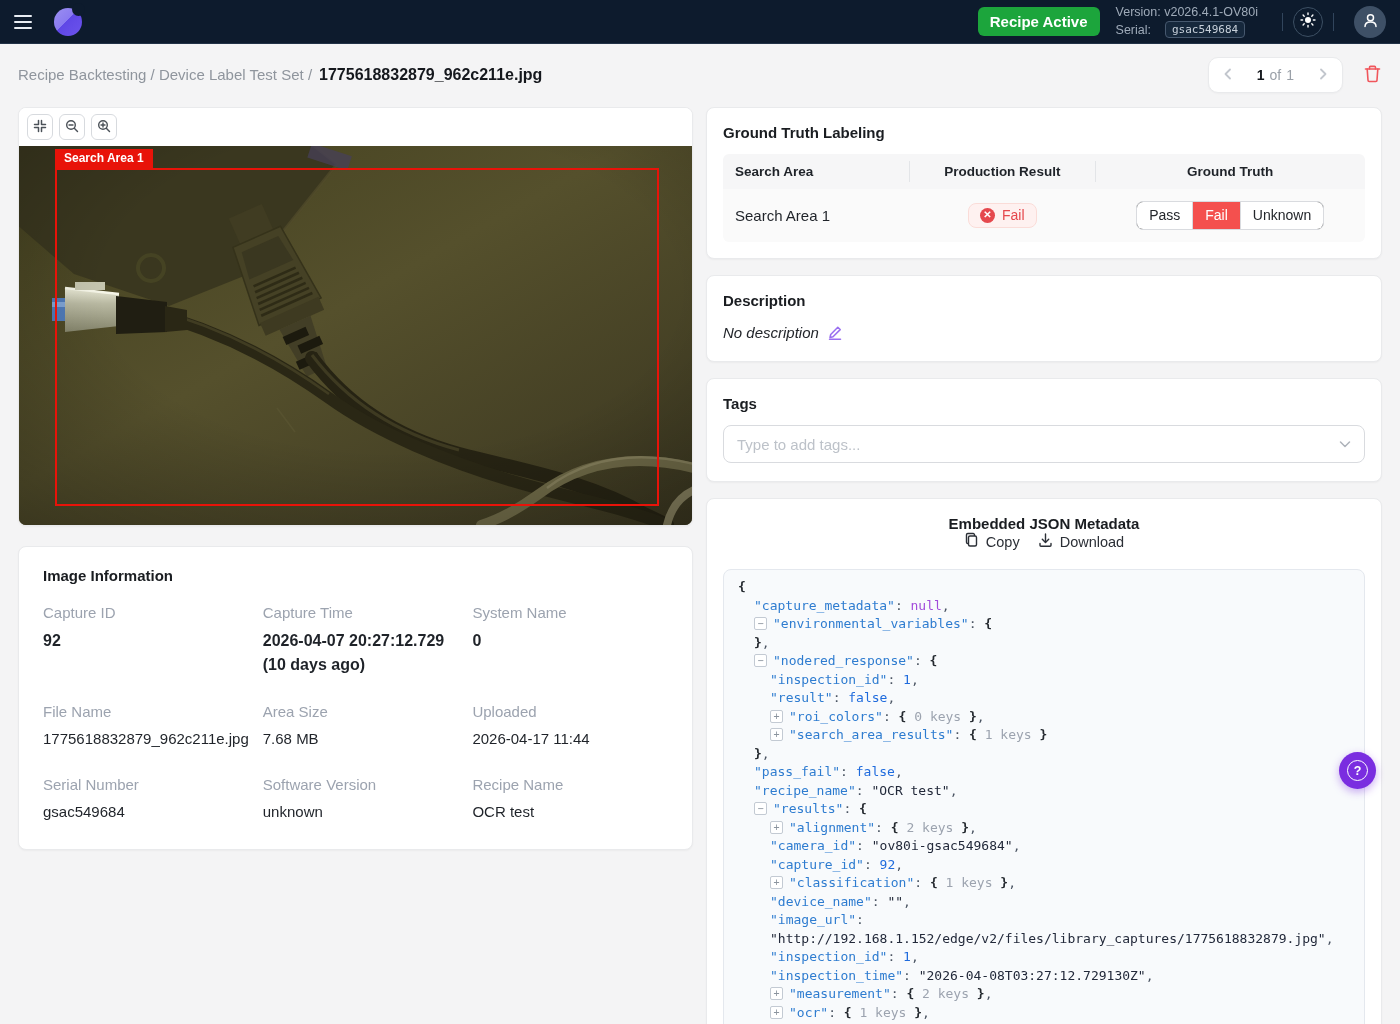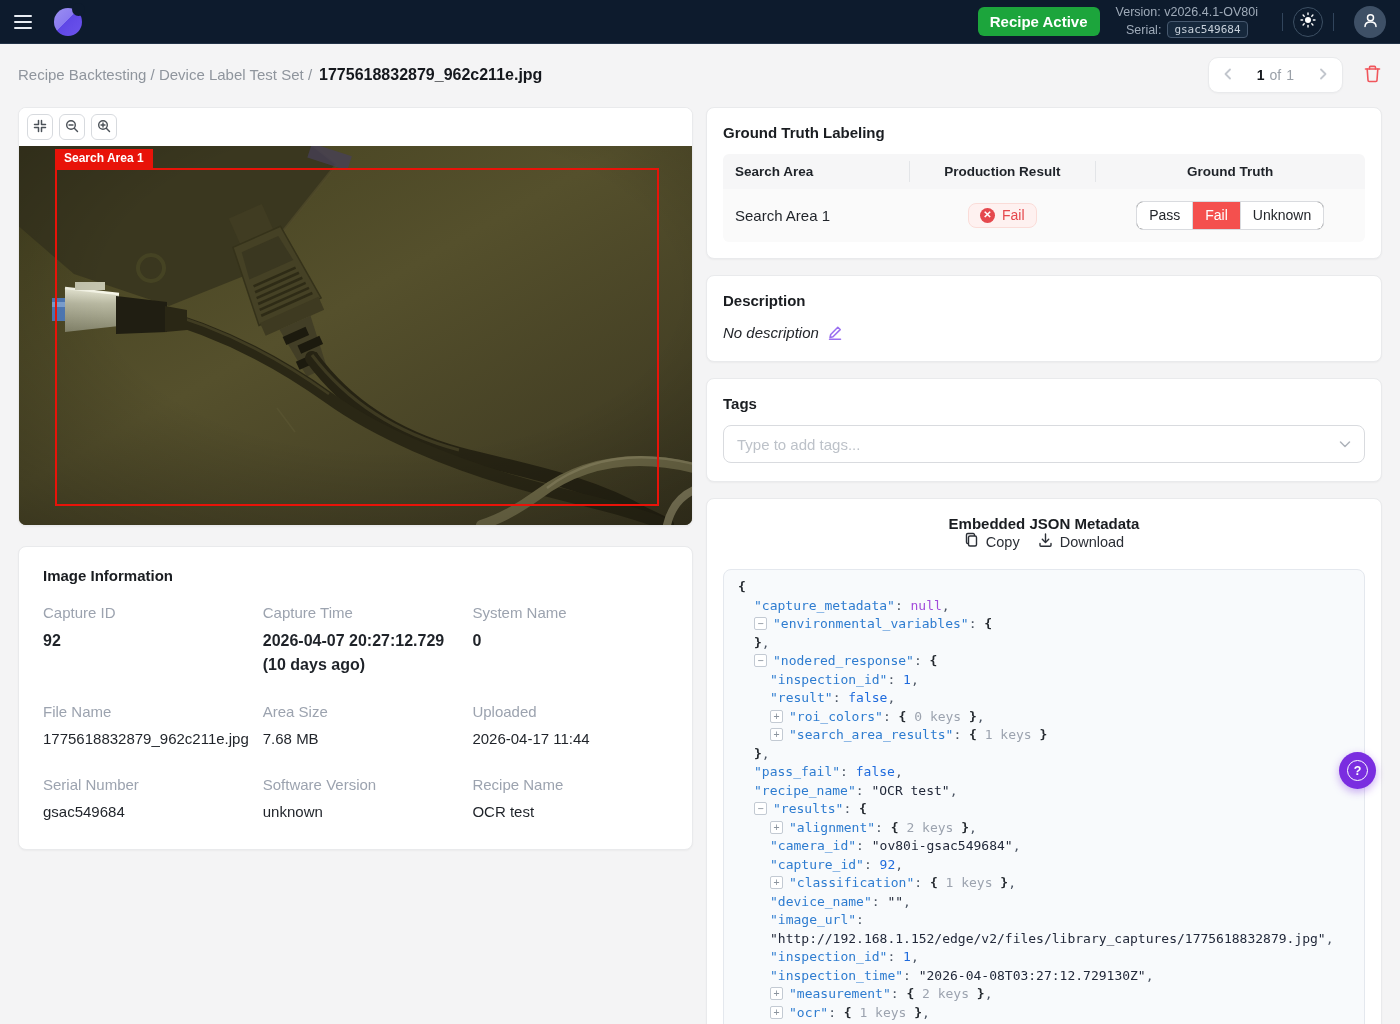--- a/index.html
+++ b/index.html
@@ -10,21 +10,21 @@
   
   .navbar { height:44px; background:#0d1b2d; display:flex; align-items:center; padding:0 14px; border-bottom:1px solid #223247; }
   .hamburger { width:26px; height:26px; display:flex; flex-direction:column; justify-content:center; gap:4px; cursor:pointer; margin-right:14px; }
   .hamburger span { display:block; width:18px; height:2px; background:#e8edf3; border-radius:1px; }
   .logo { width:28px; height:28px; border-radius:50%; background:linear-gradient(135deg,#9b8ff1 0%,#8a7bf0 45%,#5f47e6 46%,#6c54ec 100%); position:relative; overflow:visible; }
   .logo::after { content:""; position:absolute; top:-5px; right:-3px; width:13px; height:13px; border-radius:50%; background:#0d1b2d; }
   .nav-spacer { flex:1; }
   .recipe-badge { background:#1ca53c; color:#fff; font-size:15px; font-weight:700; padding:6px 12px; border-radius:6px; margin-right:16px; }
   .nav-meta { display:flex; flex-direction:column; justify-content:center; gap:2px; margin-right:14px; }
   .nav-meta .line1 { color:#9fabb9; font-size:12.5px; }
-  .nav-meta .line2 { color:#9fabb9; font-size:12.5px; display:flex; align-items:center; gap:6px;justify-content:center; }
+  .nav-meta .line2 { color:#9fabb9; font-size:12.5px; display:flex; align-items:center; gap:14px; }
   .serial-pill { font-family:"DejaVu Sans Mono", monospace; font-size:11px; color:#c7d0da; border:1px solid #46586e; background:#16283c; border-radius:4px; padding:1px 6px; }
   .nav-divider { width:1px; height:18px; background:#31455c; margin:0 10px; }
   .icon-circle-btn { width:30px; height:30px; border-radius:50%; border:1px solid #3c4f63; background:transparent; display:flex; align-items:center; justify-content:center; cursor:pointer; }
   .avatar-btn { width:32px; height:32px; border-radius:50%; background:#3e5066; border:none; display:flex; align-items:center; justify-content:center; cursor:pointer; margin-left:10px; }
 
   
   .content { padding:0 18px; }
   .page-header { display:flex; align-items:center; justify-content:space-between; margin:13px 0 14px; }
   .breadcrumb-wrap { display:flex; align-items:baseline; gap:7px; }
   .breadcrumb { font-size:15px; color:#8f959d; }

